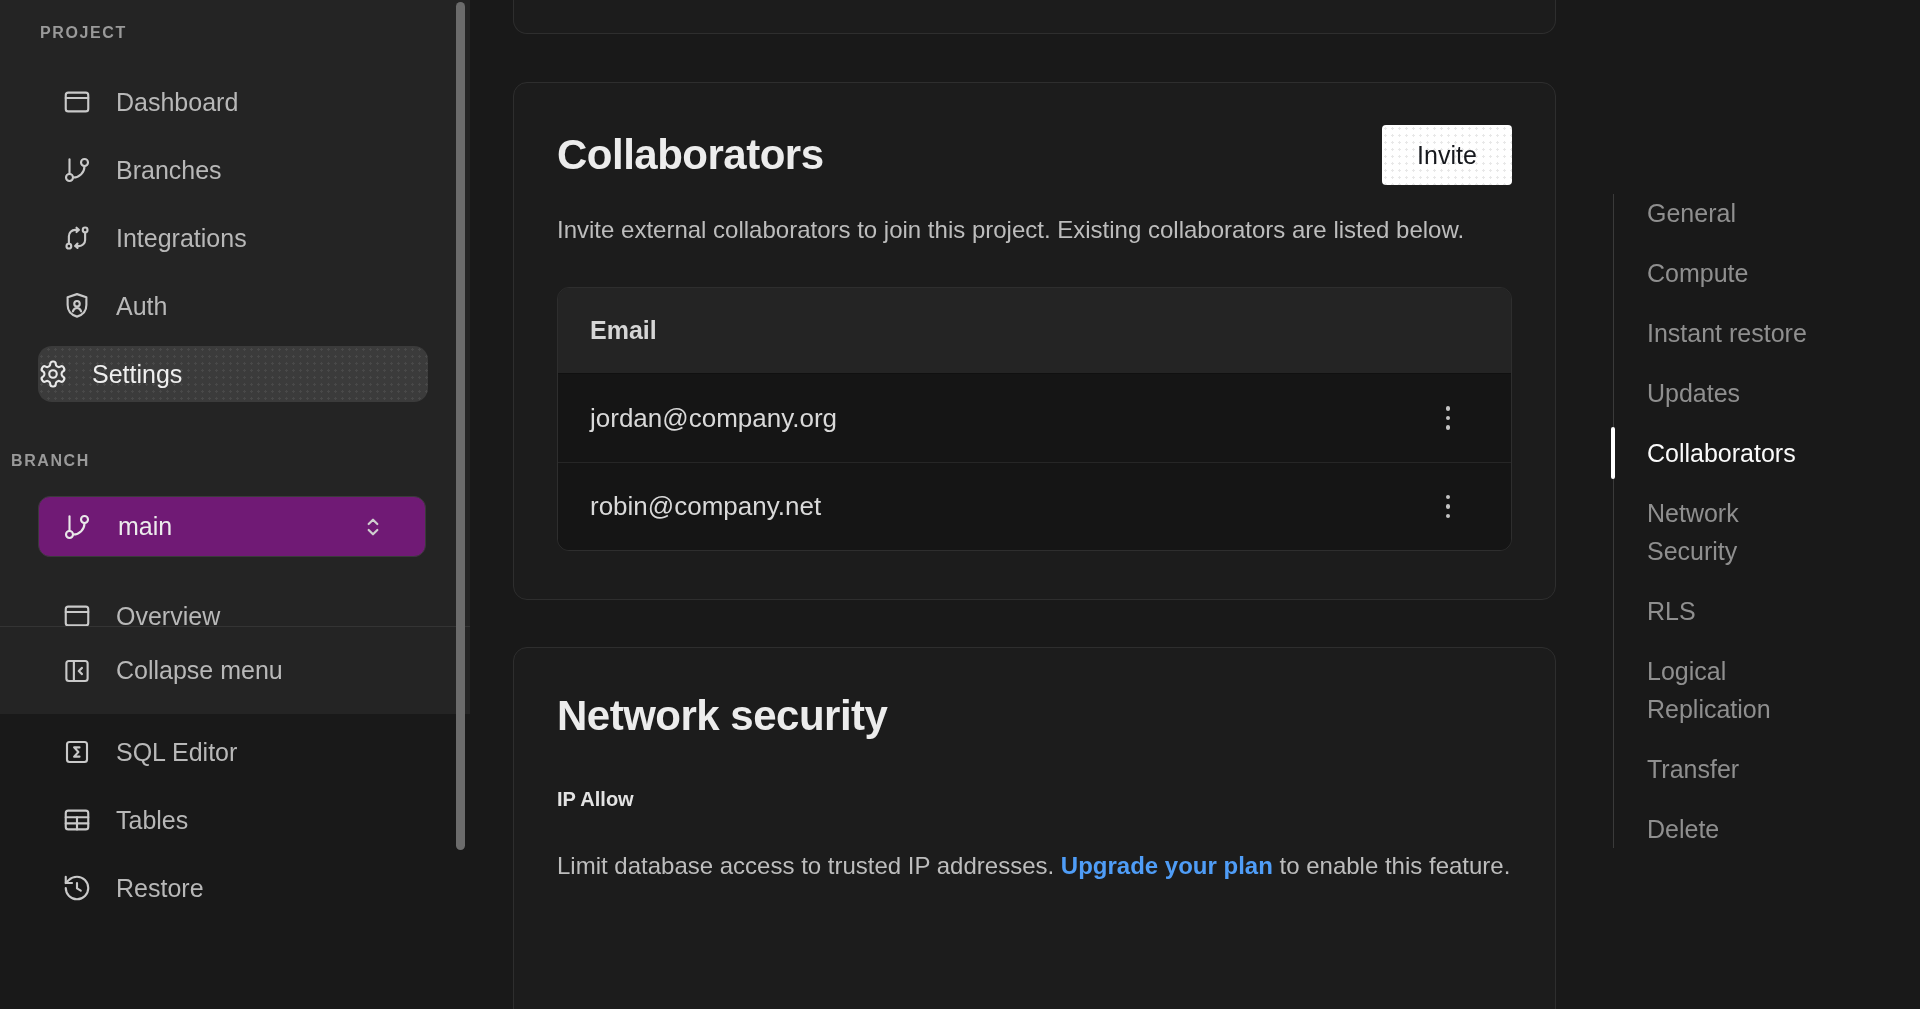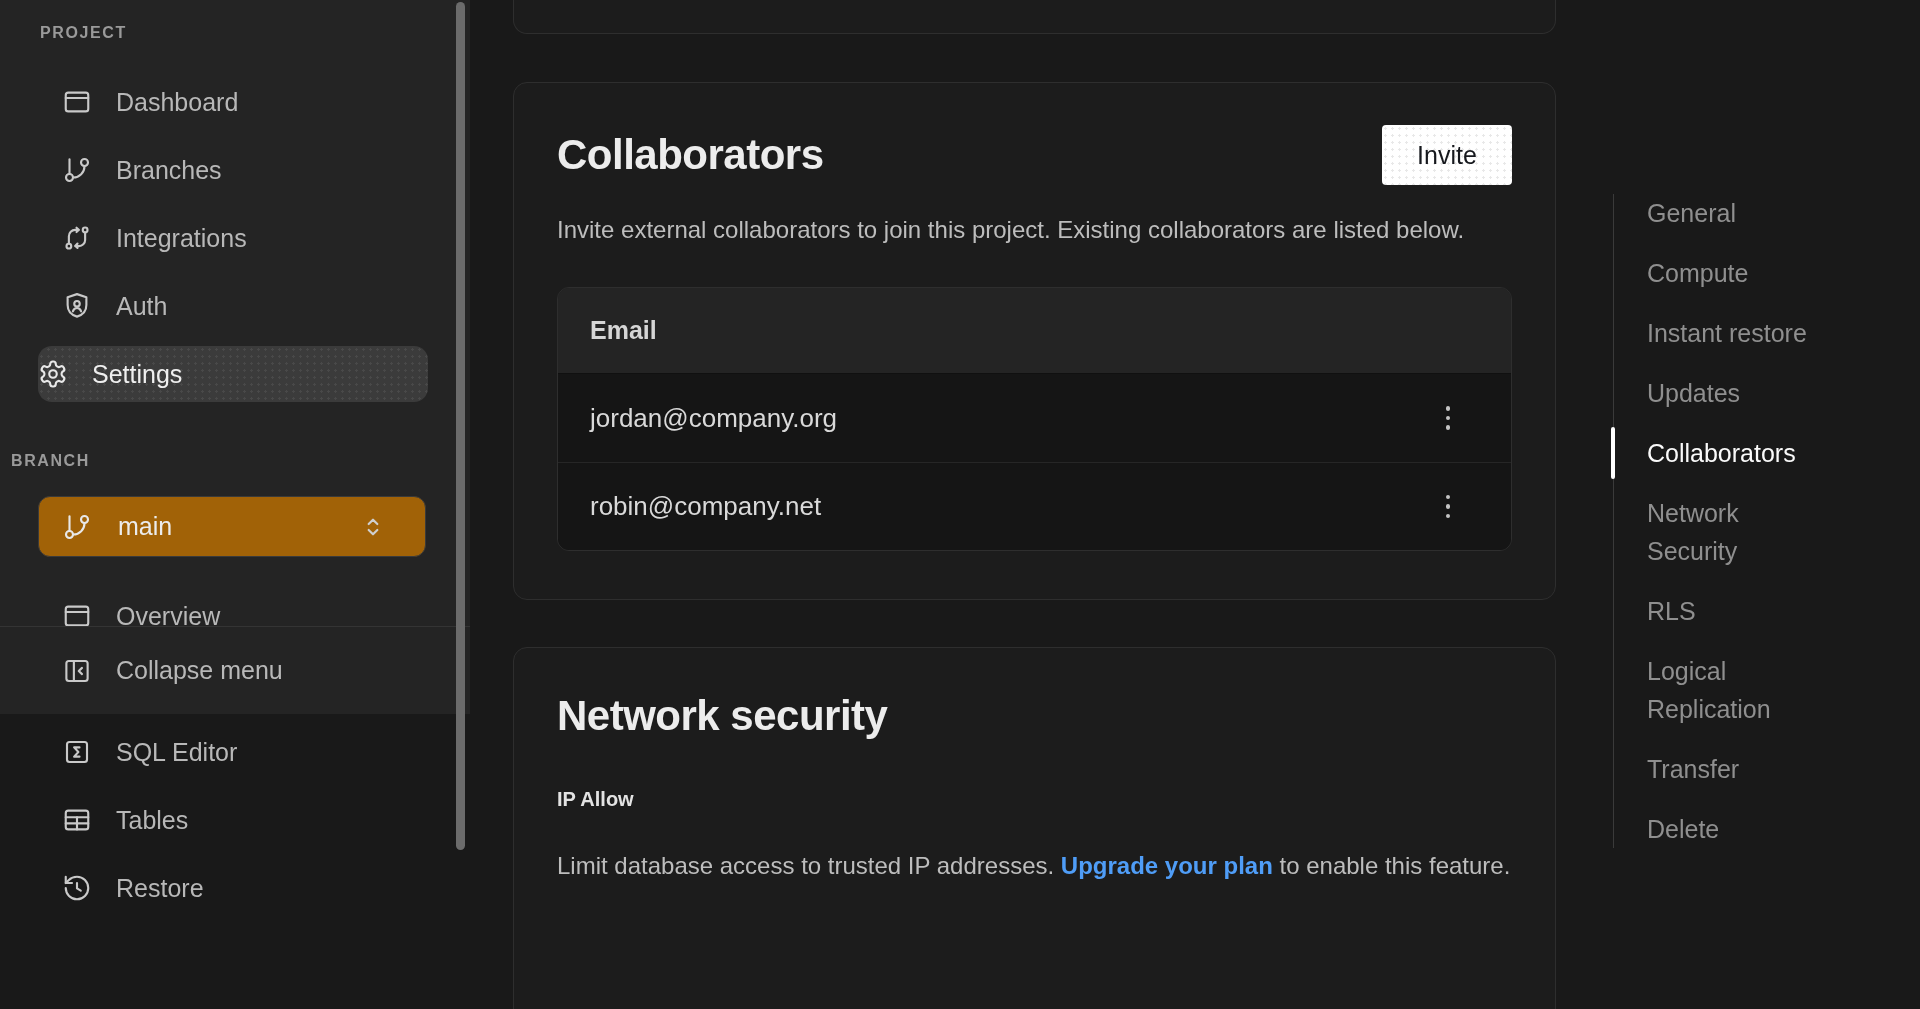--- a/index.html
+++ b/index.html
@@ -40,21 +40,21 @@
     background-image:radial-gradient(rgba(255,255,255,0.07) 1.2px, transparent 1.2px);
     background-size:7px 7px;
     display:flex; align-items:center; gap:24px; 
     color:#efefef; font-size:25px; cursor:pointer;
   }
   .pill .ico { width:30px; height:30px; color:#e8e8e8; flex:none; }
 
   .branch-label { margin-top:44px;margin-left:11px; }
   .branch-select {
     margin:26px 0 0 38px; width:388px; height:61px;
-    background:#a16207; border:1px solid #3a3a3a; border-radius:12px;
+    background:#701a75; border:1px solid #3a3a3a; border-radius:12px;
     display:flex; align-items:center; gap:26px; padding:0 39px 0 23px;
     font-size:25px; color:#ececec; cursor:pointer;
   }
   .branch-select .ico { width:30px; height:30px; color:#e8e8e8; flex:none; }
   .branch-select .chev { margin-left:auto; width:26px; height:26px; color:#cfcfcf; }
 
   .sidebar-bottom {
     position:absolute; left:0; bottom:0; width:470px; height:88px;
     border-top:1px solid #343434; background:#242424;
     display:flex; align-items:center; gap:24px; padding-left:62px;

